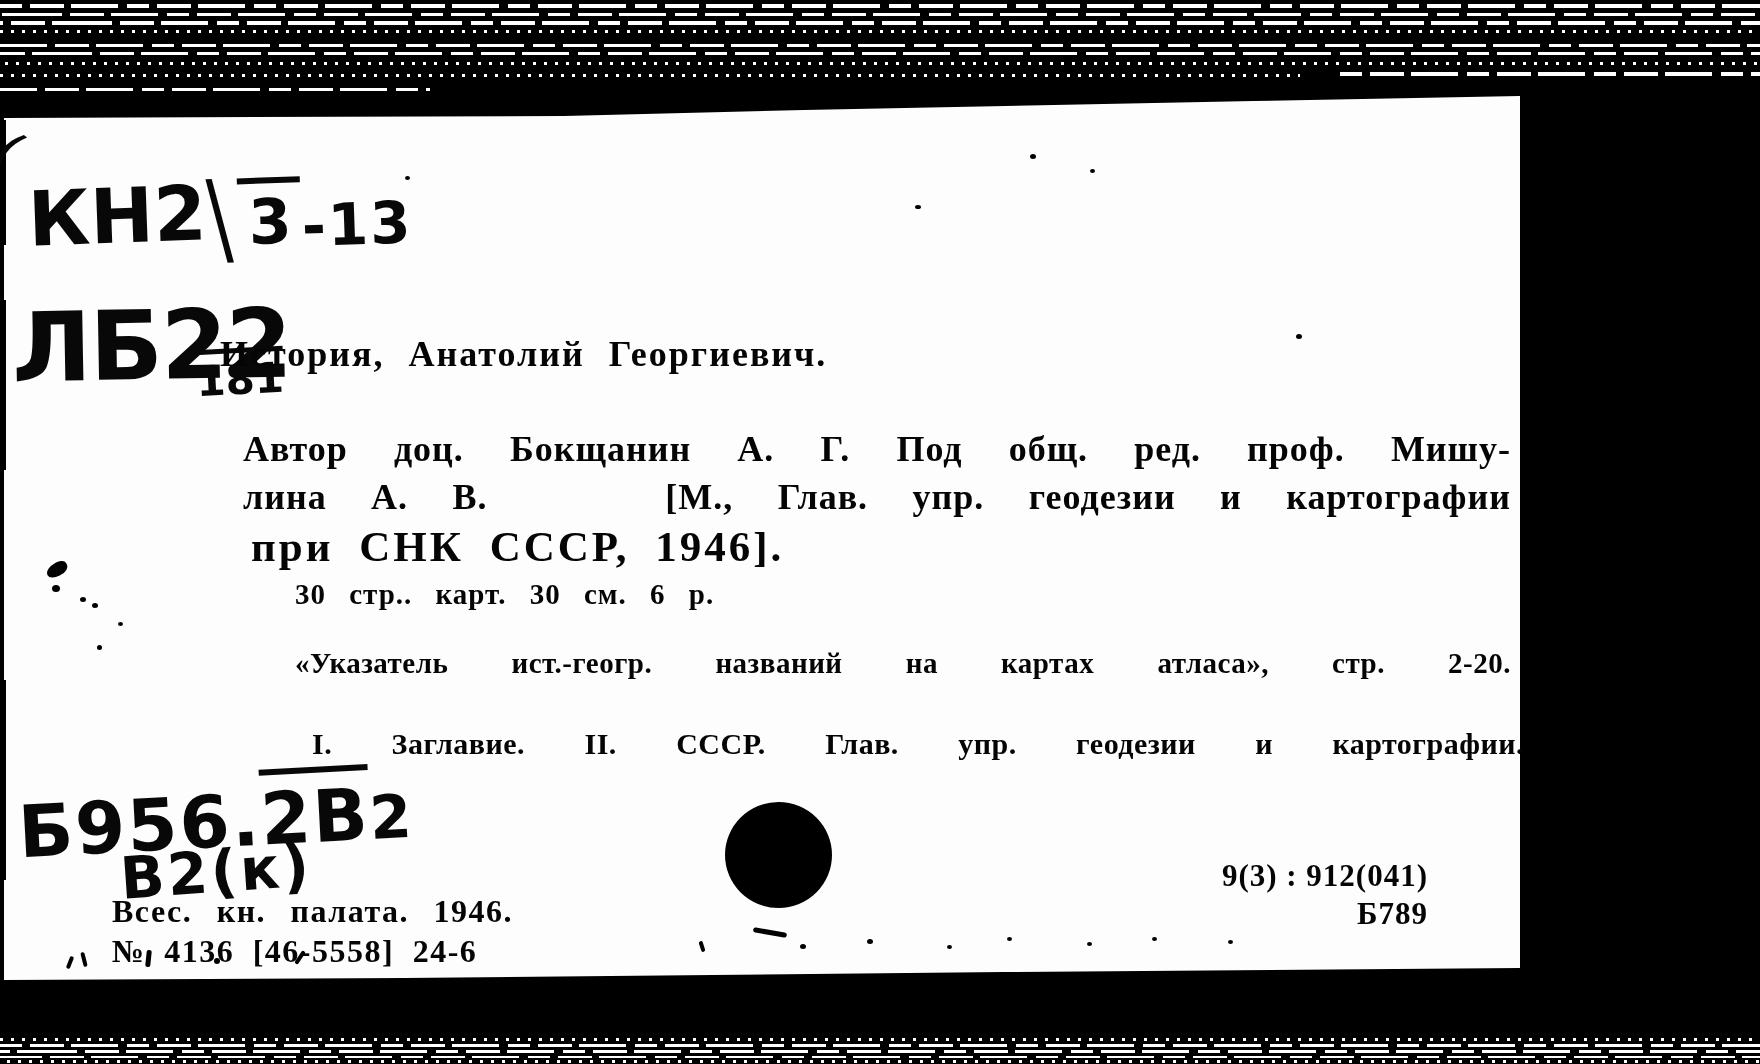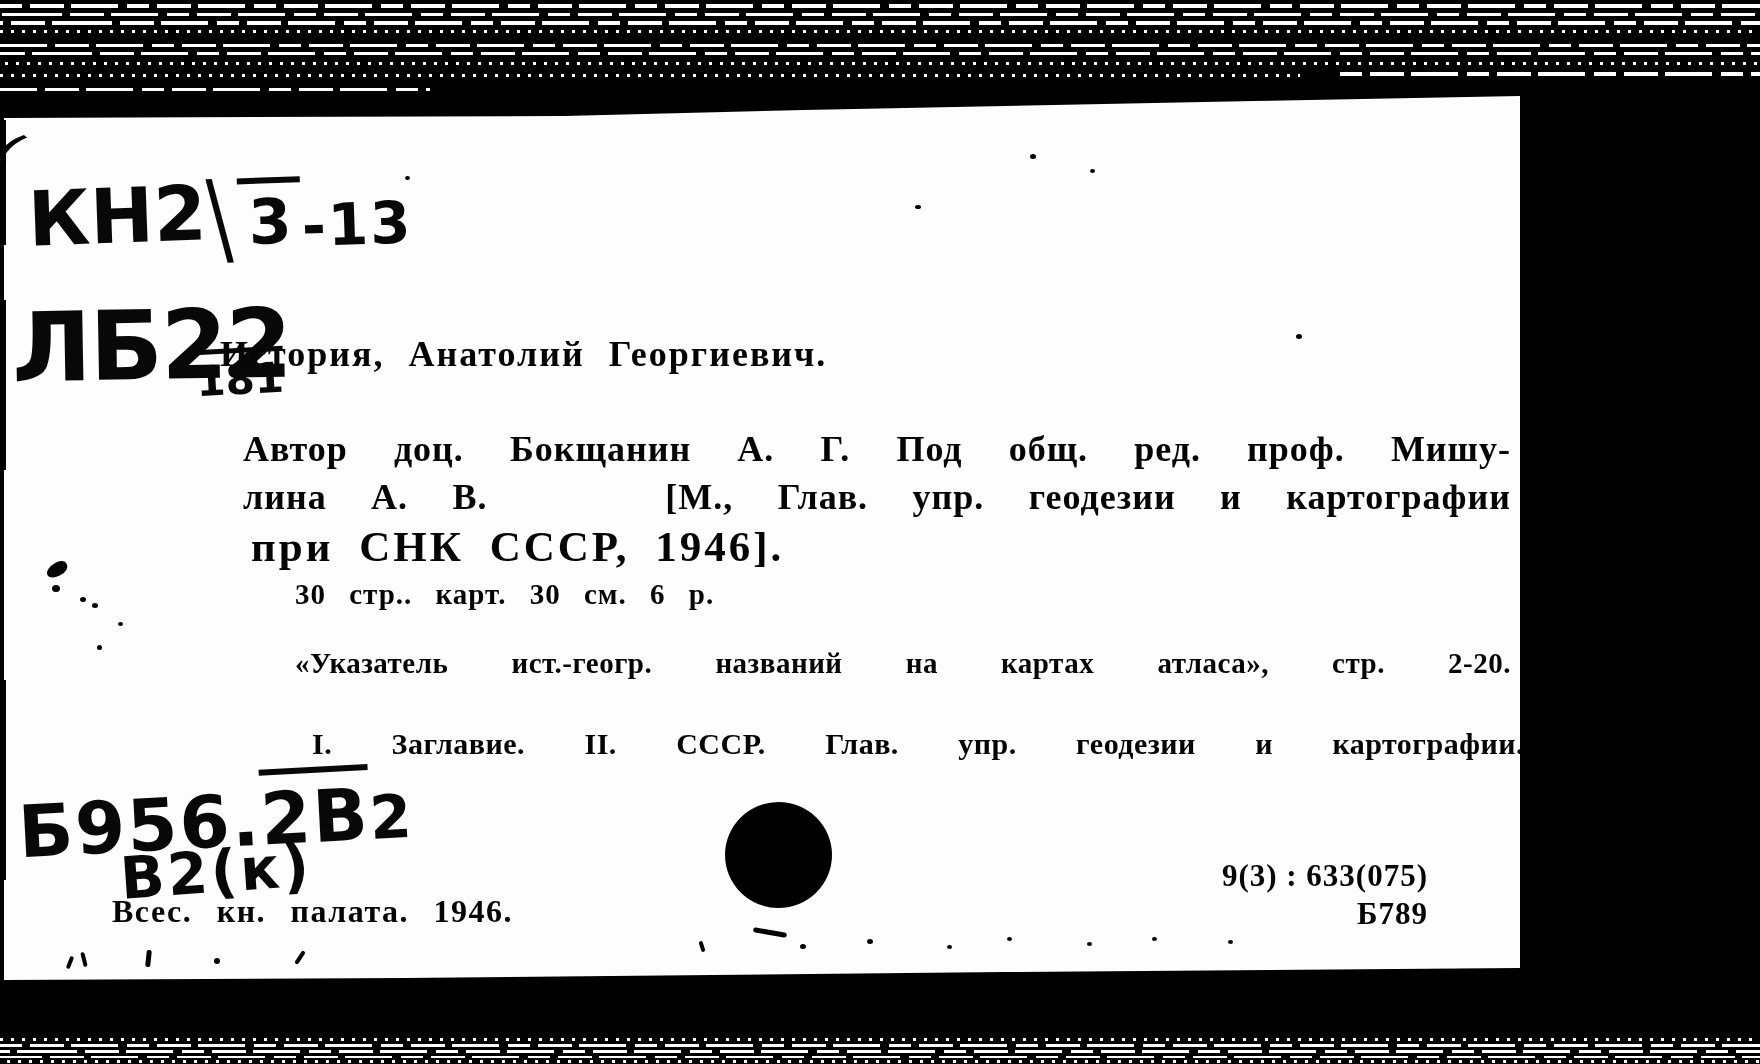--- a/index.html
+++ b/index.html
@@ -94,21 +94,22 @@
 
   <div class="print" id="heading">История, Анатолий Георгиевич.</div>
   <div class="print just" id="t2">Автор доц. Бокщанин А. Г. Под общ. ред. проф. Мишу-</div>
   <div class="print just" id="t3">лина А. В.&nbsp;&nbsp;&nbsp; [М., Глав. упр. геодезии и картографии</div>
   <div class="print" id="t4">при СНК СССР, 1946].</div>
   <div class="print" id="coll">30 стр.. карт. 30 см. 6 р.</div>
   <div class="print just" id="n2">«Указатель ист.-геогр. названий на картах атласа», стр. 2-20.</div>
   <div class="print just" id="tr1">I. Заглавие. II. СССР. Глав. упр. геодезии и картографии.</div>
 
   <div class="print" id="pub">Всес. кн. палата. 1946.</div>
-  <div class="print" id="udc">9(3) : 633(075)</div>
+  <div class="print" id="num">№ 4136 [46-5558] 24-6</div>
+  <div class="print" id="udc">9(3) : 912(041)</div>
   <div class="print" id="cutter">Б789</div>
 
   <div id="punch"></div>
 
   <div class="speck" style="left:405px;top:176px;width:5px;height:4px;"></div>
   <div class="speck" style="left:915px;top:205px;width:6px;height:4px;"></div>
   <div class="speck" style="left:1030px;top:154px;width:6px;height:5px;"></div>
   <div class="speck" style="left:1090px;top:169px;width:5px;height:4px;"></div>
   <div class="speck" style="left:1296px;top:334px;width:6px;height:5px;"></div>
   <div class="mark" style="left:46px;top:563px;width:22px;height:13px;border-radius:60% 40% 50% 50%;transform:rotate(-28deg);"></div>

